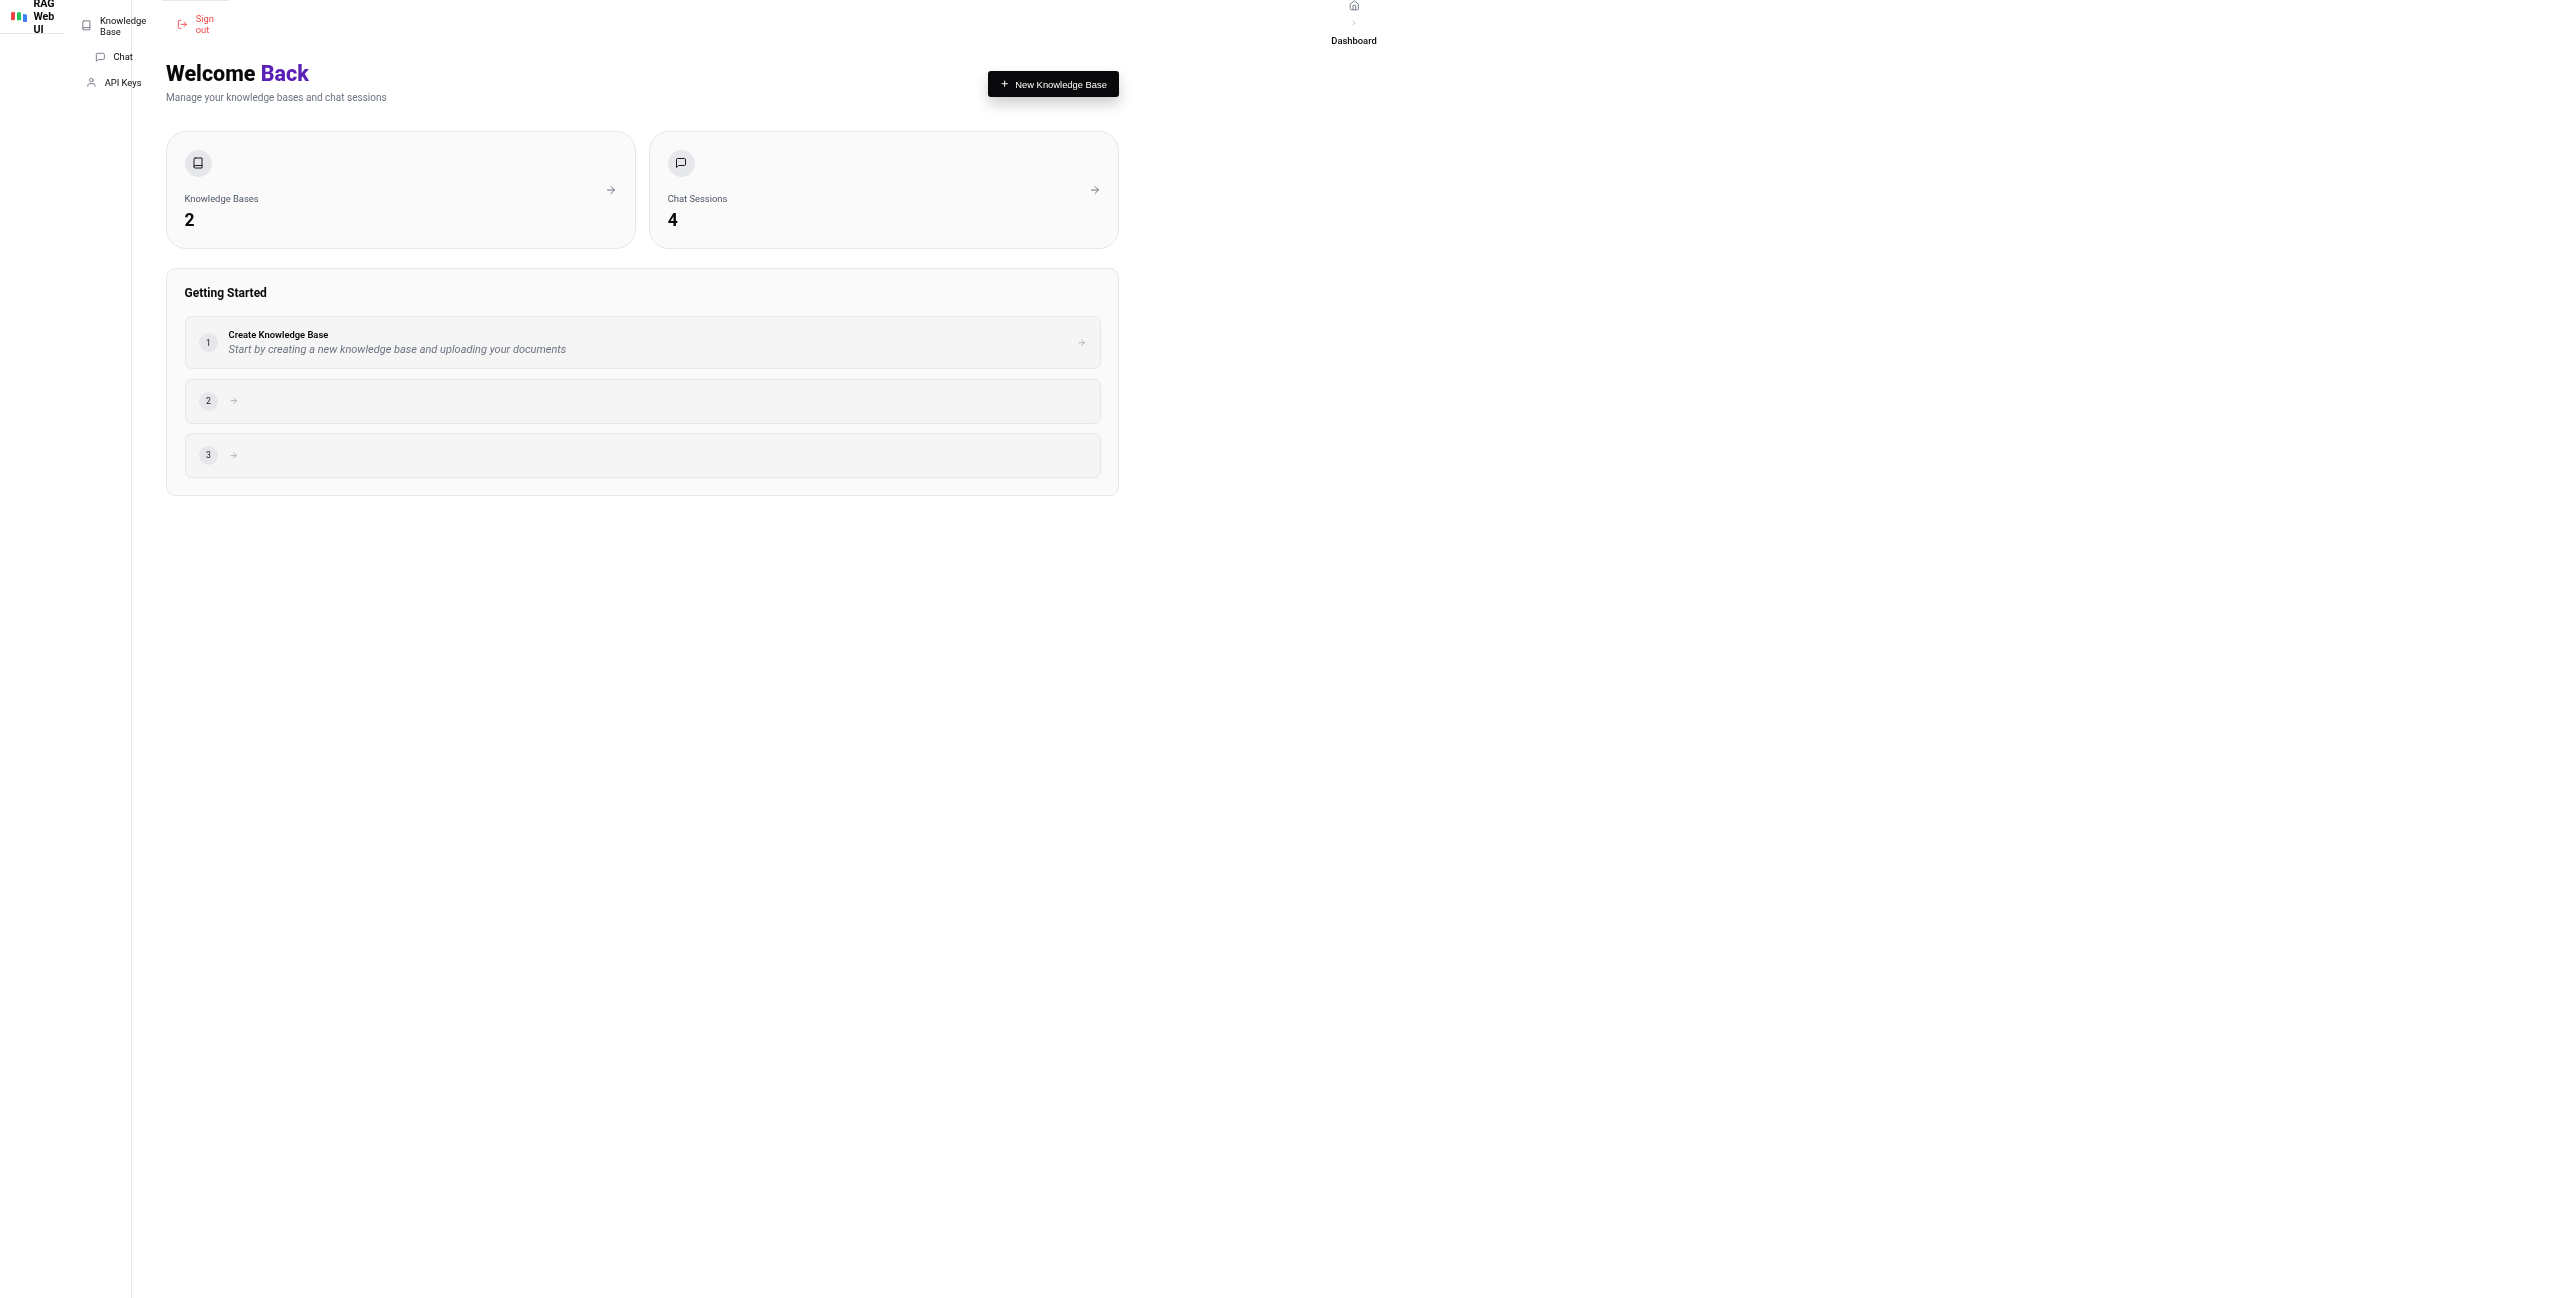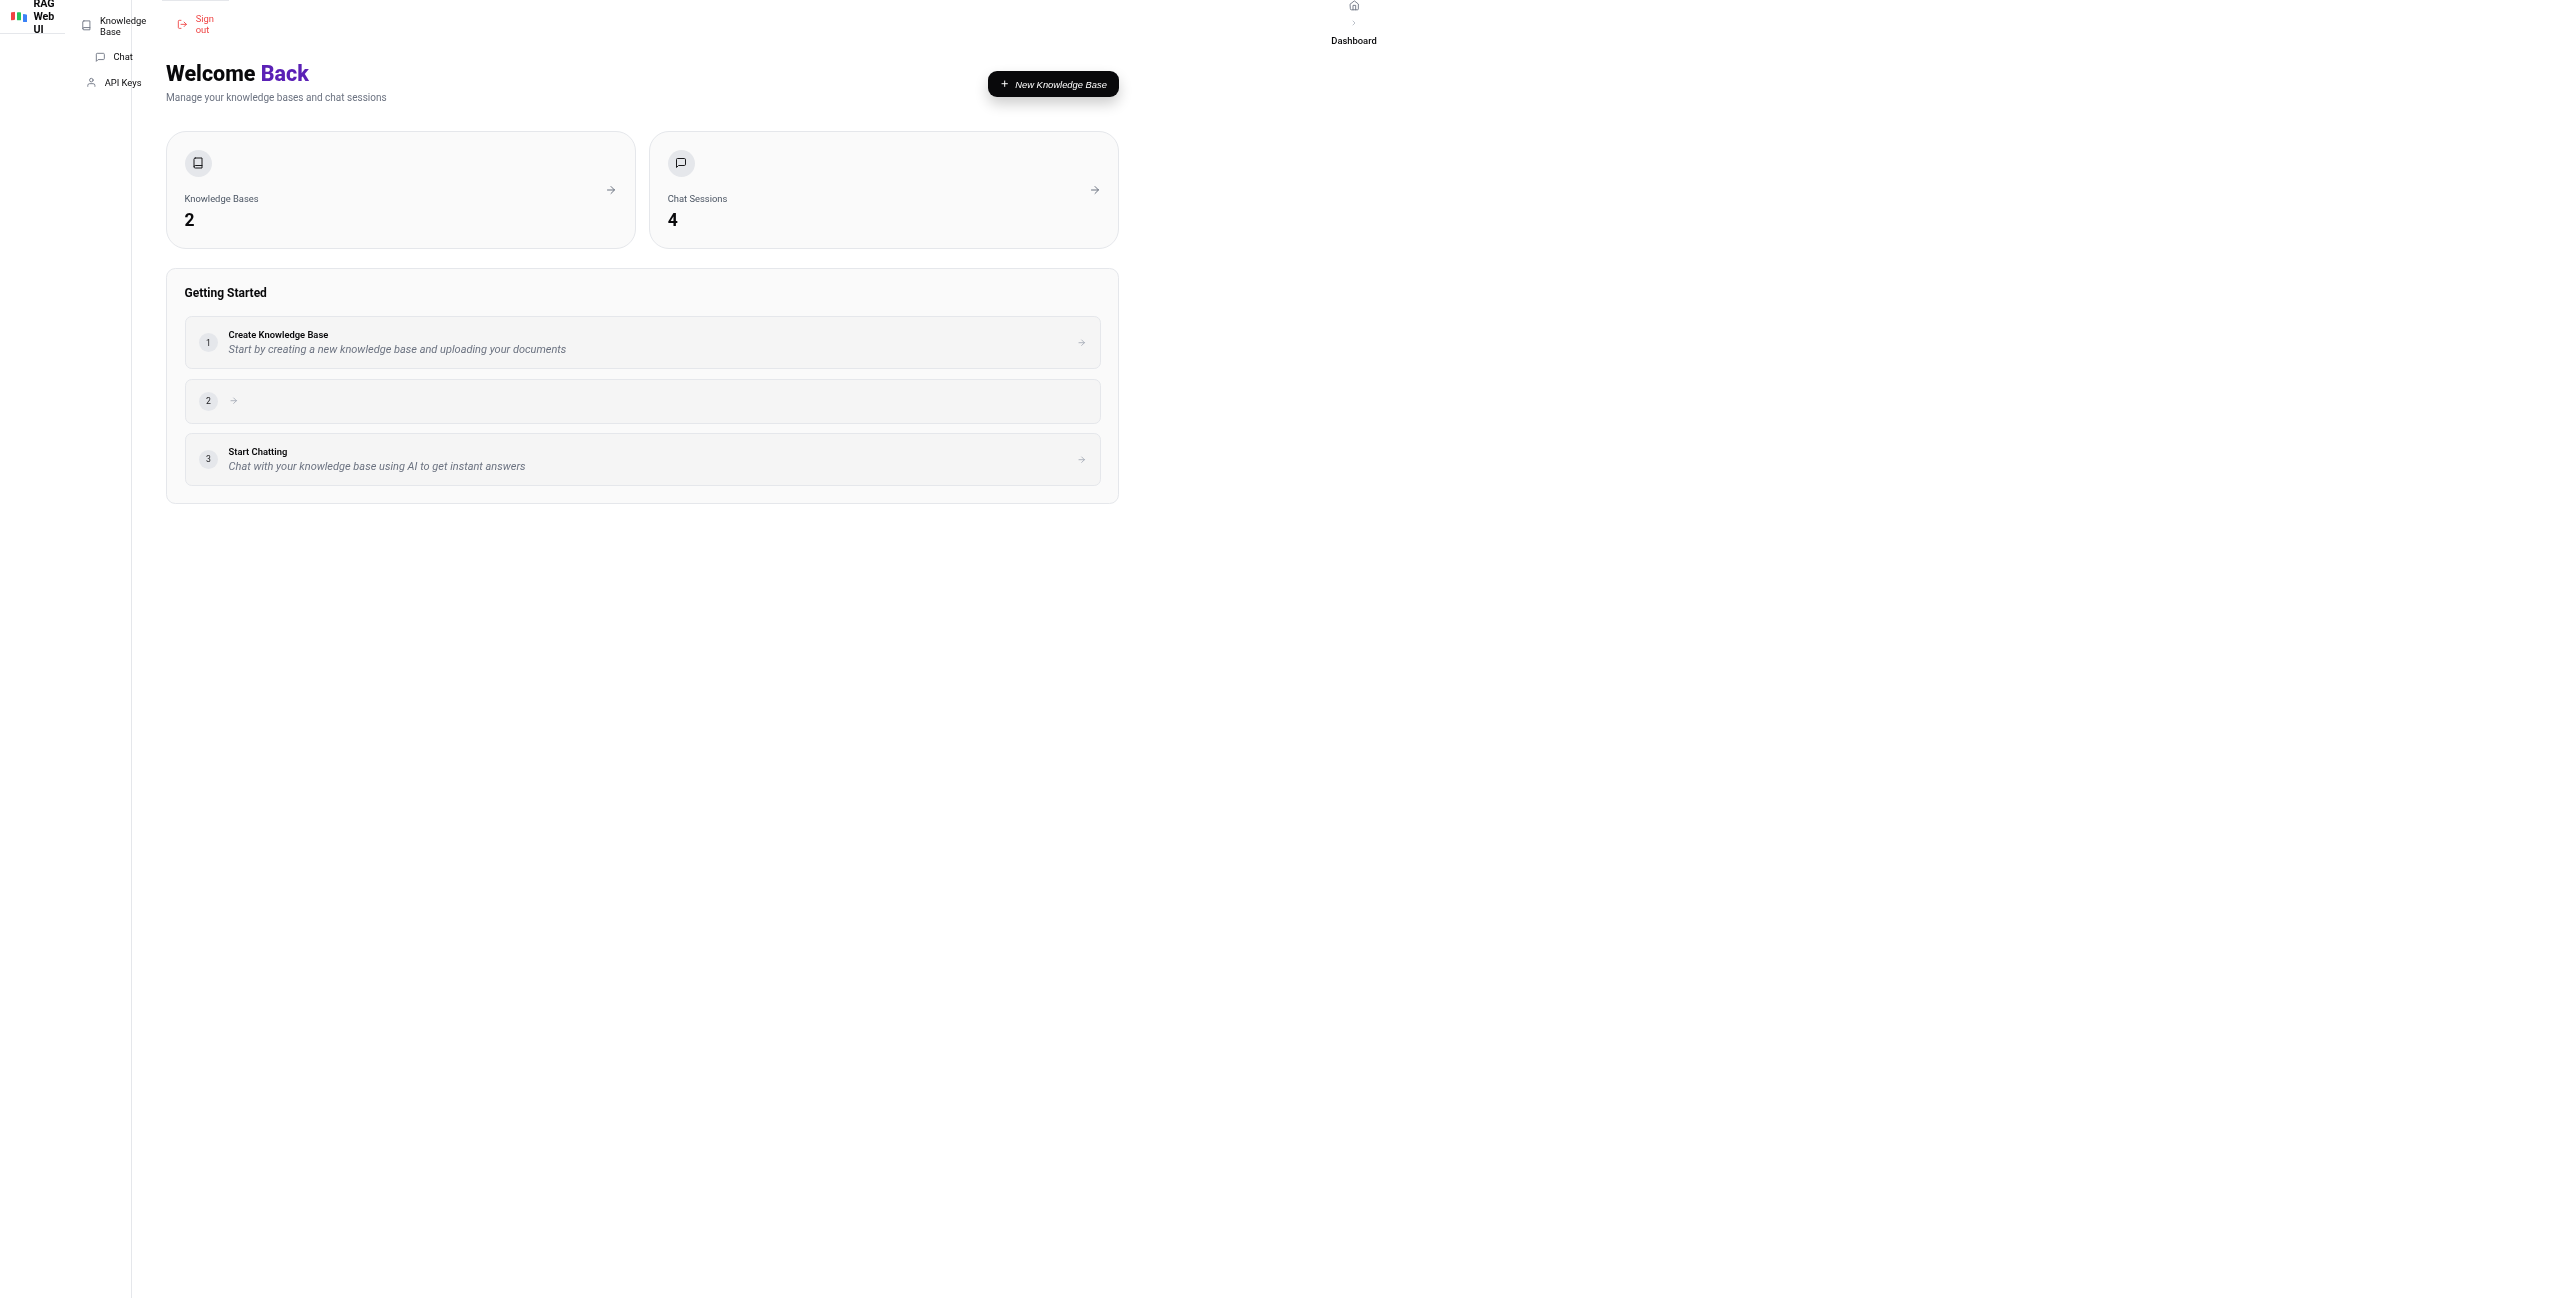--- a/index.html
+++ b/index.html
@@ -170,31 +170,30 @@
     
     .welcome-subtitle {
       font-size: 10px;
       color: #6b7280;
     }
     
     .new-kb-btn {
       background: #09090b;
       color: #ffffff;
       border: none;
-      border-radius: 9px;
+      border-radius: 3px;
       padding: 7.4px 12px;
       font-size: 9.4px;
       font-weight: 500;
       display: flex;
       align-items: center;
       gap: 5.4px;
       cursor: pointer;
       box-shadow: 0 6.7px 13.4px rgba(0,0,0,0.2);
       margin-top: 4px;
-      font-style: italic;
     }
     
     .plus-icon {
       width: 9.4px;
       height: 9.4px;
     }
     
     
     .stats-row {
       display: grid;
@@ -488,24 +487,20 @@
           <span class="step-arrow">
             <svg width="9.4" height="9.4" viewBox="0 0 24 24" fill="none" stroke="currentColor" stroke-width="2" stroke-linecap="round" stroke-linejoin="round">
               <line x1="5" y1="12" x2="19" y2="12"></line>
               <polyline points="12 5 19 12 12 19"></polyline>
             </svg>
           </span>
         </div>
 
         <div class="step-card">
           <div class="step-num">3</div>
-          <div class="step-body">
-            <div class="step-title">Start Chatting</div>
-            <div class="step-desc">Chat with your knowledge base using AI to get instant answers</div>
-          </div>
           <span class="step-arrow">
             <svg width="9.4" height="9.4" viewBox="0 0 24 24" fill="none" stroke="currentColor" stroke-width="2" stroke-linecap="round" stroke-linejoin="round">
               <line x1="5" y1="12" x2="19" y2="12"></line>
               <polyline points="12 5 19 12 12 19"></polyline>
             </svg>
           </span>
         </div>
       </div>
     </div>
   </main>

